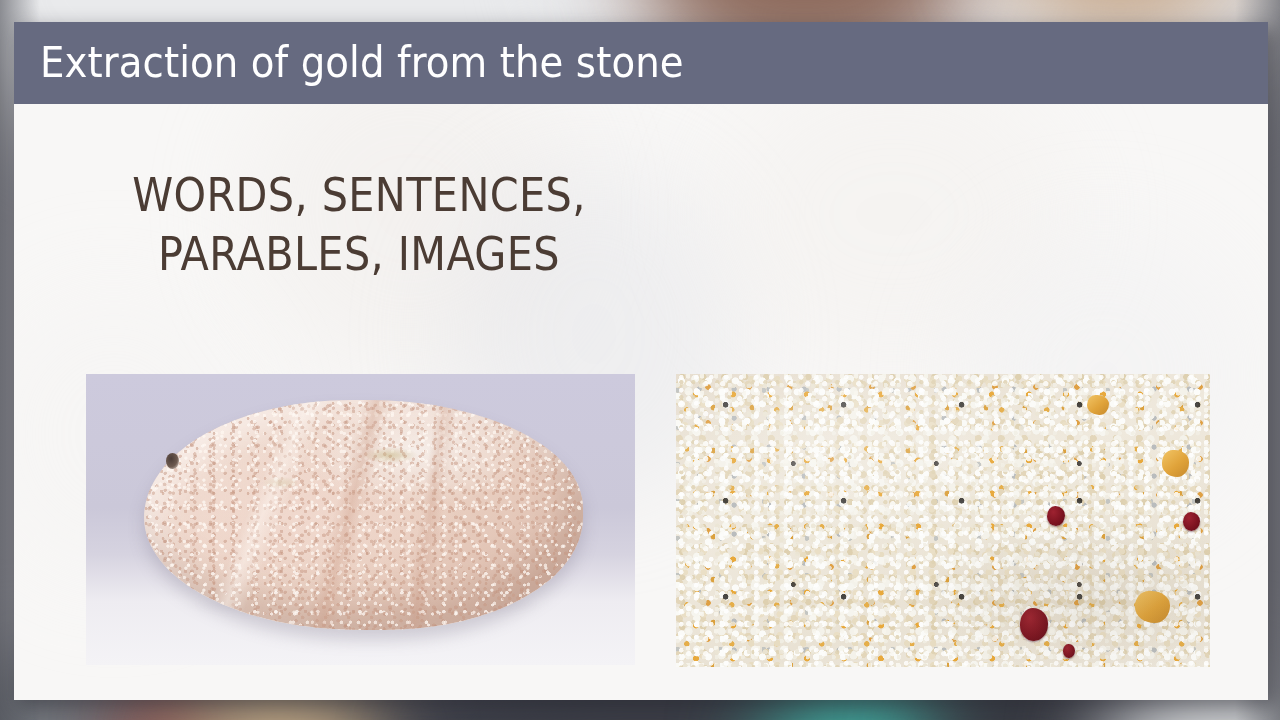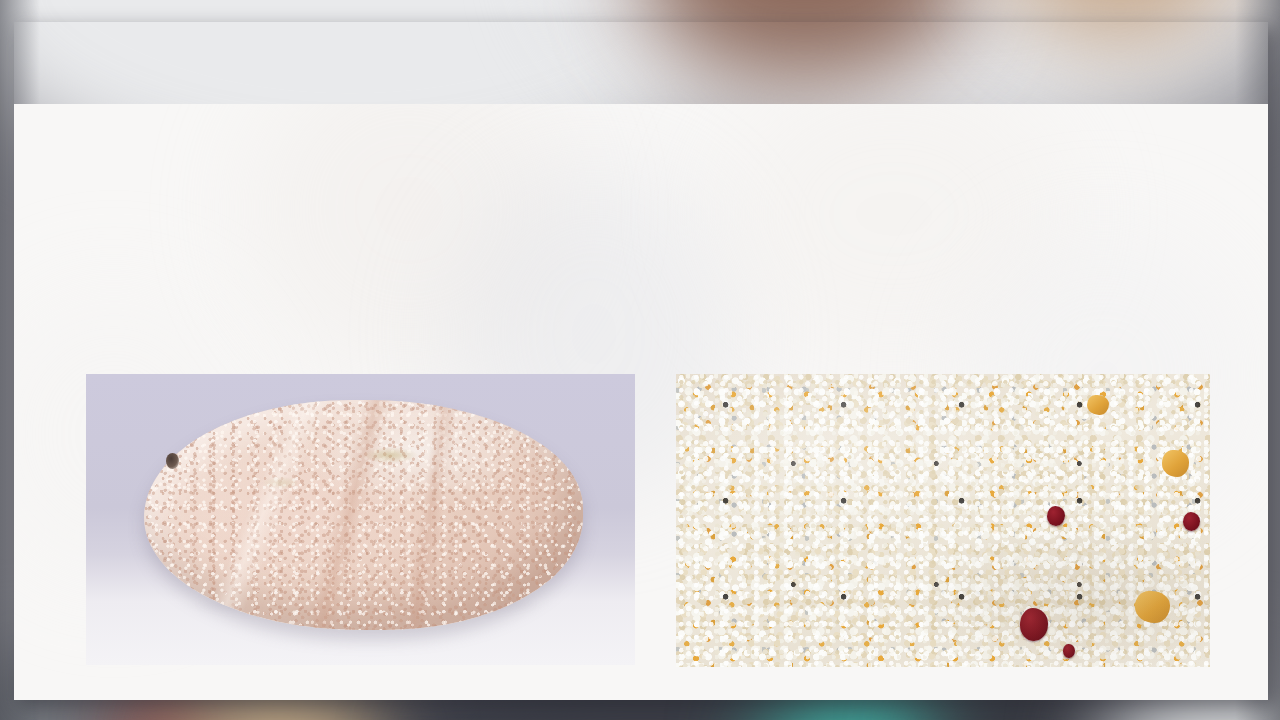--- a/index.html
+++ b/index.html
@@ -353,28 +353,33 @@
   <div class="blob bd-bot-tan"></div>
   <div class="blob bd-bot-charcoal"></div>
   <div class="blob bd-bot-teal"></div>
   <div class="blob bd-bot-charcoal2"></div>
   <div class="blob bd-bot-light"></div>
   <div class="bd-vignette"></div>
 </div>
 
 <div id="slide">
 
+  <div id="title-bar" style="background: rgb(102, 106, 128);">
+    <div id="title-text">Extraction of gold from the stone</div>
+  </div>
 
   <div id="body-panel" style="background: rgb(248, 247, 246);">
     <div class="ghost gh-1"></div>
     <div class="ghost gh-2"></div>
     <div class="ghost gh-3"></div>
     <div class="ghost gh-4"></div>
     <div class="ghost gh-5"></div>
 
+    <div class="headline" id="headline-left" style="color: rgb(75, 60, 52);">WORDS, SENTENCES,
+PARABLES, IMAGES</div>
 
 
     <div class="figure" id="figure-stone">
       <div id="stone-photo">
         <div class="shadow-pad"></div>
         <div class="stone-body">
           <div class="stone-texture"></div>
           <div class="stone-streaks"></div>
         </div>
         <div class="stone-pit"></div>

